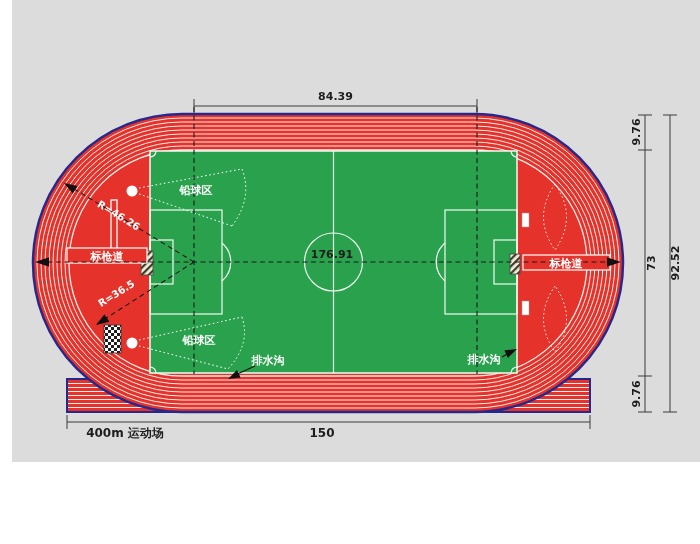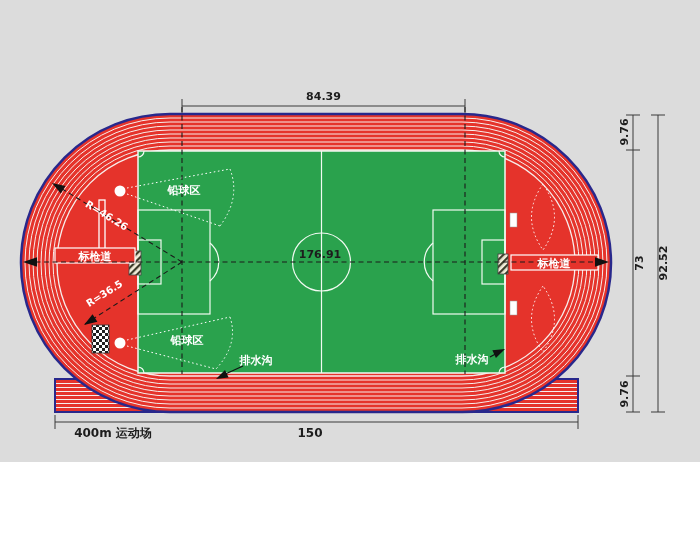--- a/index.html
+++ b/index.html
@@ -1,16 +1,16 @@
 <!DOCTYPE html>
 <html><head>
 <meta charset="utf-8">
 <style>
   html,body{margin:0;padding:0;background:#ffffff;}
-  .stage{width:620px;height:544px;position:relative;font-family:"DejaVu Sans","Liberation Sans",sans-serif;}
+  .stage{width:620px;height:544px;position:relative;font-family:"DejaVu Sans","Liberation Sans",sans-serif;margin-left:12px;}
   svg{display:block;}
   text{font-family:"DejaVu Sans","Liberation Sans",sans-serif;}
   .dim{fill:#1d1d1d;font-size:11px;font-weight:bold;}
   .dim-big{fill:#1d1d1d;font-size:12px;font-weight:bold;}
   .wlabel{fill:#ffffff;font-size:11px;font-weight:bold;}
   .rlabel{fill:#ffffff;font-size:10px;font-weight:bold;}
   .mid{text-anchor:middle;}
 </style>
 </head>
 <body>

